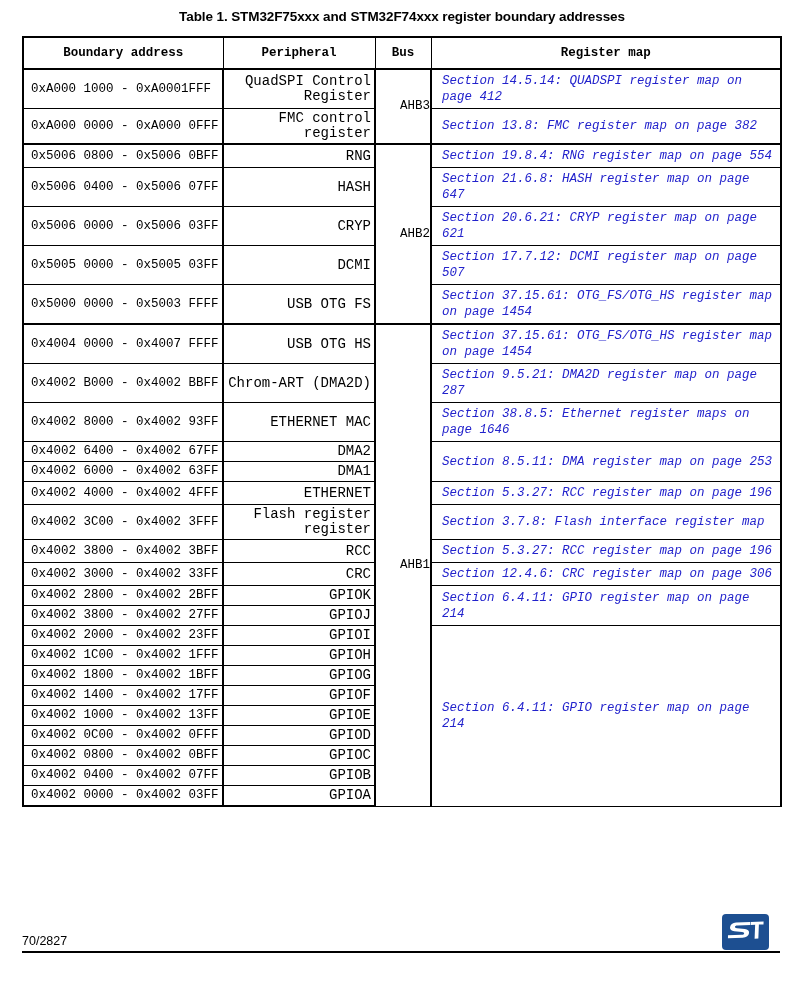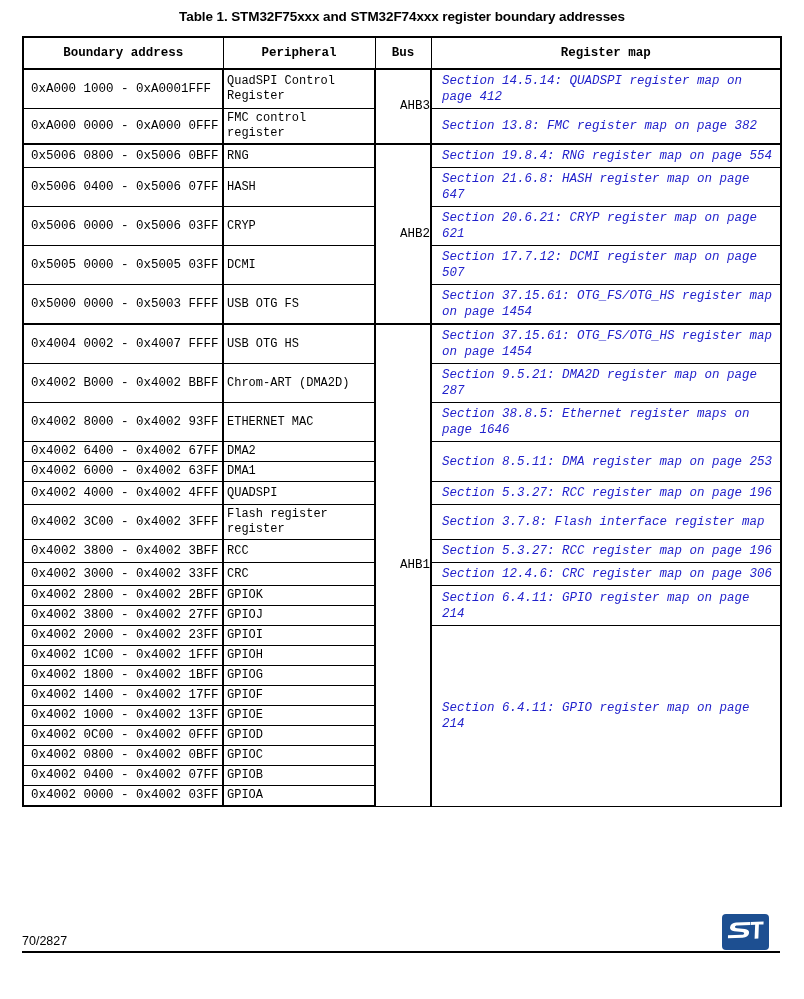--- a/index.html
+++ b/index.html
@@ -66,22 +66,22 @@
   .reg-table tbody td.c-addr {
     border-left: 2px solid #000000;
     border-right: 2px solid #000000;
     font-size: 12.5px;
     text-align: left;
     padding-left: 7px;
     line-height: 15px;
   }
   .reg-table tbody td.c-peri {
     border-right: 2px solid #000000;
-    font-size: 12px;
-    text-align: left;
+    font-size: 14px;
+    text-align: right;
     line-height: 15px;
     padding: 2px 3px;
   }
   .reg-table tbody td.c-bus {
     border-right: 2px solid #000000;
     font-size: 12.5px;
     text-align: right;
     line-height: 15px;
   }
   .reg-table tbody td.c-map {
@@ -193,21 +193,21 @@
           <td class="c-addr">0x5005 0000 - 0x5005 03FF</td>
           <td class="c-peri">DCMI</td>
           <td class="c-map" rowspan="1">Section 17.7.12: DCMI register map on page 507</td>
         </tr>
         <tr>
           <td class="c-addr">0x5000 0000 - 0x5003 FFFF</td>
           <td class="c-peri">USB OTG FS</td>
           <td class="c-map" rowspan="1">Section 37.15.61: OTG_FS/OTG_HS register map on page 1454</td>
         </tr>
         <tr class=" grp-top">
-          <td class="c-addr">0x4004 0002 - 0x4007 FFFF</td>
+          <td class="c-addr">0x4004 0000 - 0x4007 FFFF</td>
           <td class="c-peri">USB OTG HS</td>
           <td class="c-bus" rowspan="20">AHB1</td>
           <td class="c-map" rowspan="1">Section 37.15.61: OTG_FS/OTG_HS register map on page 1454</td>
         </tr>
         <tr>
           <td class="c-addr">0x4002 B000 - 0x4002 BBFF</td>
           <td class="c-peri">Chrom-ART (DMA2D)</td>
           <td class="c-map" rowspan="1">Section 9.5.21: DMA2D register map on page 287</td>
         </tr>
         <tr>
@@ -219,21 +219,21 @@
           <td class="c-addr">0x4002 6400 - 0x4002 67FF</td>
           <td class="c-peri">DMA2</td>
           <td class="c-map" rowspan="2">Section 8.5.11: DMA register map on page 253</td>
         </tr>
         <tr>
           <td class="c-addr">0x4002 6000 - 0x4002 63FF</td>
           <td class="c-peri">DMA1</td>
         </tr>
         <tr>
           <td class="c-addr">0x4002 4000 - 0x4002 4FFF</td>
-          <td class="c-peri">QUADSPI</td>
+          <td class="c-peri">ETHERNET</td>
           <td class="c-map" rowspan="1">Section 5.3.27: RCC register map on page 196</td>
         </tr>
         <tr>
           <td class="c-addr">0x4002 3C00 - 0x4002 3FFF</td>
           <td class="c-peri">Flash register register</td>
           <td class="c-map" rowspan="1">Section 3.7.8: Flash interface register map</td>
         </tr>
         <tr>
           <td class="c-addr">0x4002 3800 - 0x4002 3BFF</td>
           <td class="c-peri">RCC</td>

